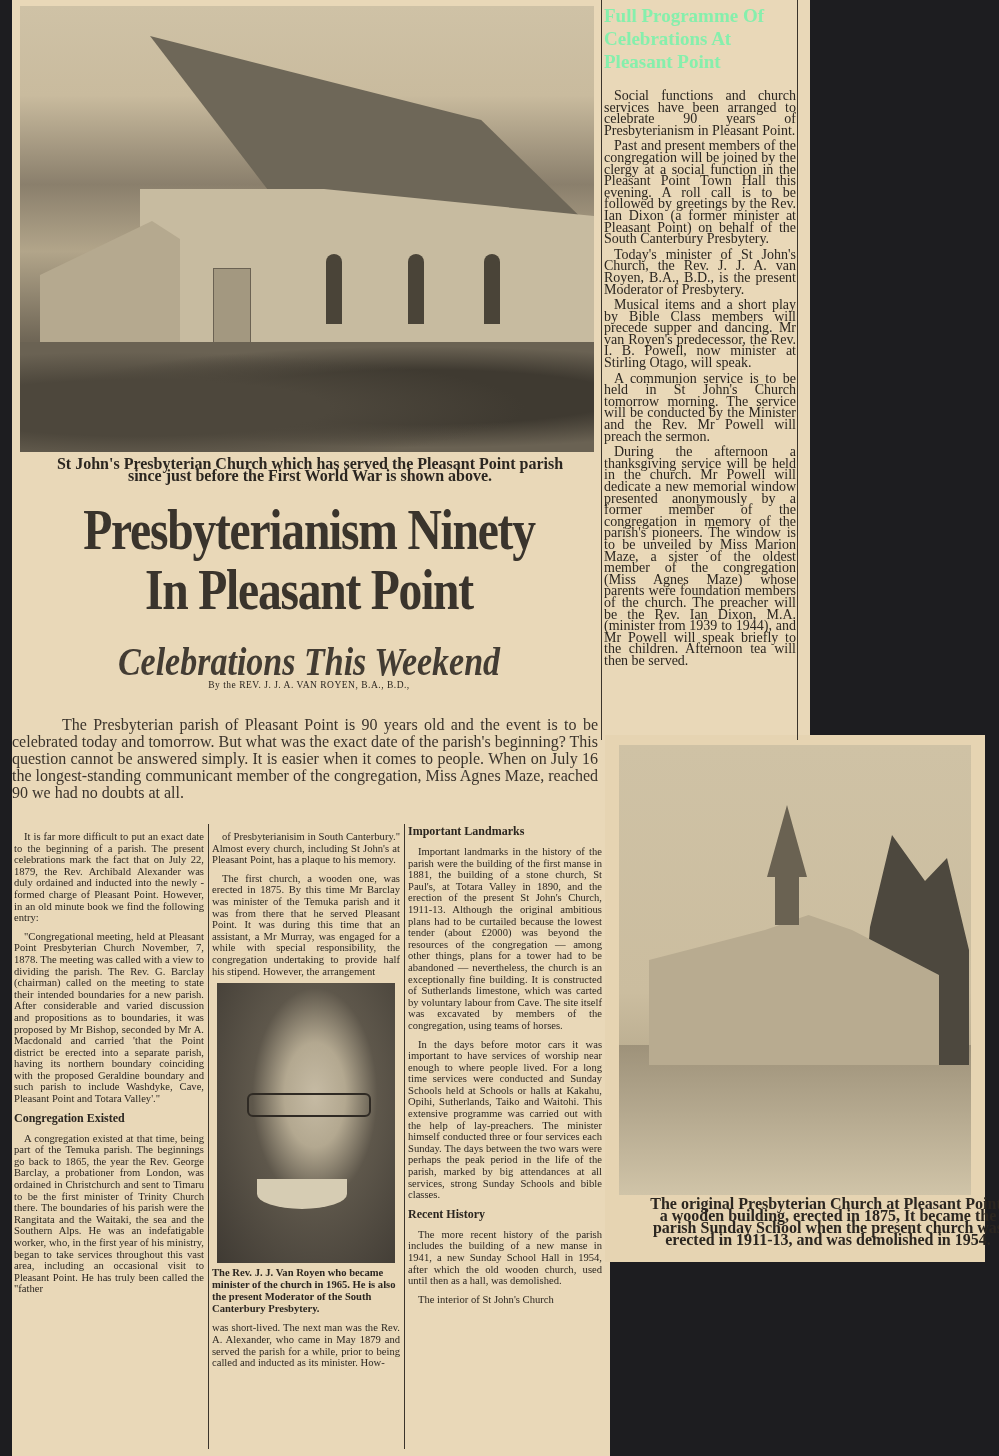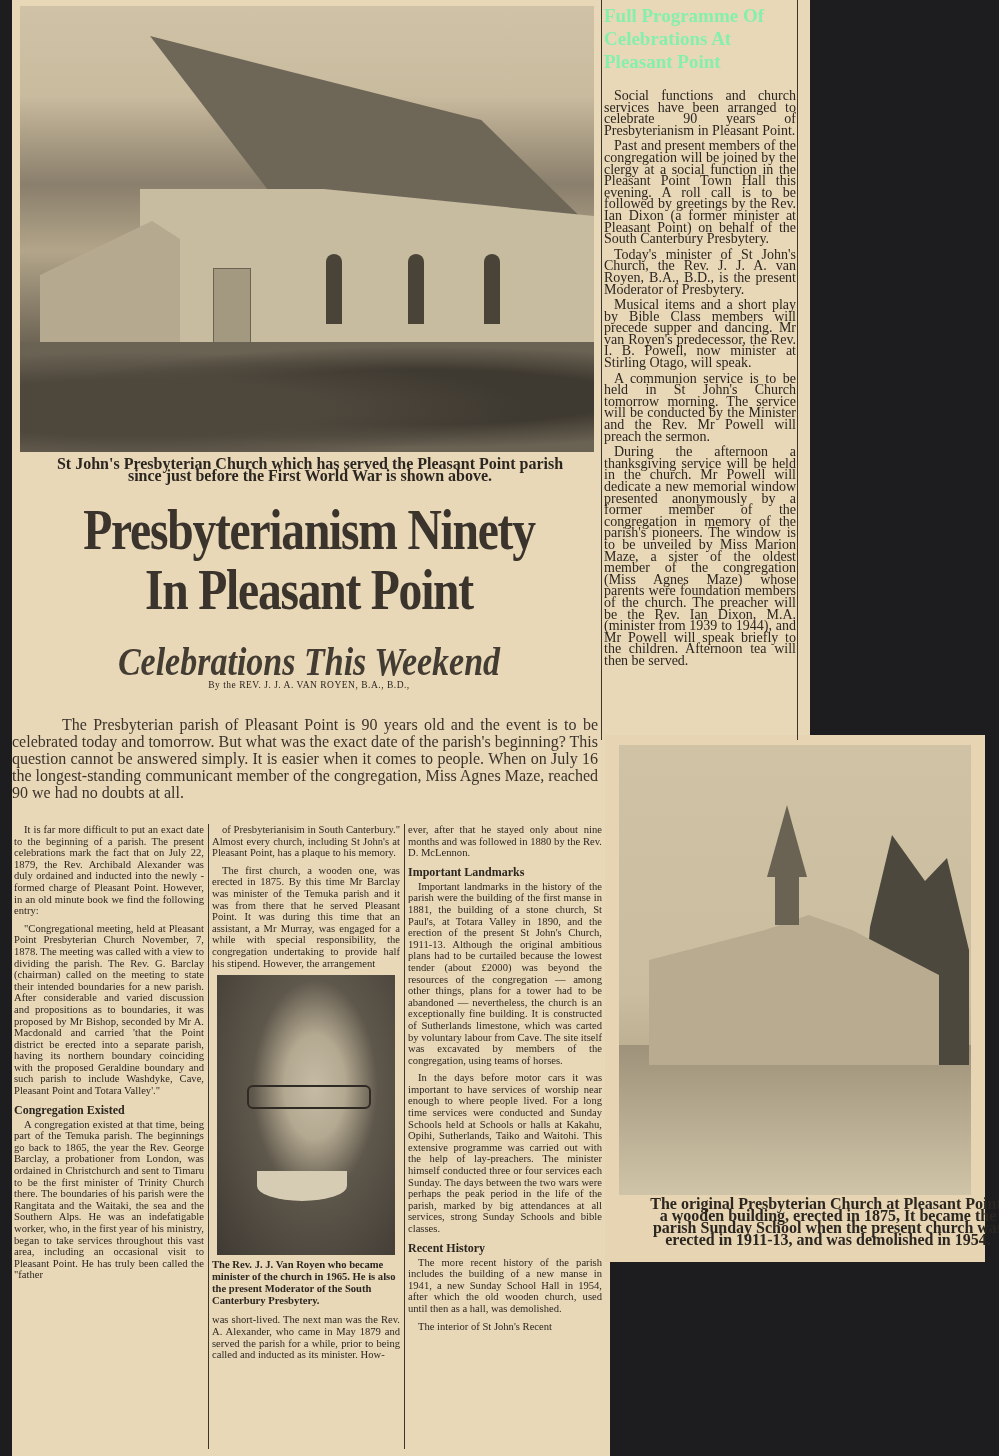--- a/index.html
+++ b/index.html
@@ -21,21 +21,21 @@
   .trees2{position:absolute;left:240px;top:90px;width:110px;height:230px;background:#4d483e;clip-path:polygon(30% 0,60% 20%,80% 10%,100% 50%,100% 100%,0 100%,10% 40%);}
   .church2{position:absolute;left:30px;top:170px;width:290px;height:150px;background:#b8ab90;clip-path:polygon(0 30%,40% 10%,55% 0,70% 10%,100% 40%,100% 100%,0 100%);}
   .ground2{position:absolute;left:0;top:300px;width:352px;height:150px;background:linear-gradient(180deg,#9e927a,#d0c4a8);}
   .caption{position:absolute;font-weight:bold;font-size:16px;line-height:12px;text-align:center;font-family:"Liberation Serif",serif;}
   .cap1{left:40px;top:458px;width:540px;}
   .headline{position:absolute;left:14px;top:500px;width:590px;text-align:center;font-family:"Liberation Serif",serif;font-weight:bold;font-size:58px;line-height:60px;color:#3a342c;letter-spacing:-1.5px;transform:scaleX(0.82);transform-origin:center top;}
   .subhead{position:absolute;left:14px;top:638px;width:590px;text-align:center;font-style:italic;font-weight:bold;font-size:40px;color:#433c33;transform:scaleX(0.85);transform-origin:center top;}
   .byline{position:absolute;left:14px;top:680px;width:590px;text-align:center;font-size:9.5px;letter-spacing:0.5px;}
   .lede{position:absolute;left:12px;top:712px;width:586px;font-size:16px;line-height:17px;text-align:justify;text-indent:50px;font-family:"Liberation Serif",serif;color:#3a332b;}
   .col{position:absolute;font-size:10.6px;line-height:11.6px;text-align:justify;}
-  .col p{margin:0 0 6px 0;text-indent:10px;}
+  .col p{margin:7px 0 6px 0;text-indent:10px;}
   .col1{left:14px;top:824px;width:190px;}
   .col2{left:212px;top:824px;width:188px;}
   .col3{left:408px;top:824px;width:194px;}
   .rule{position:absolute;background:#3b342b;}
   .sub{font-weight:bold;font-size:12px;margin:0 0 1px 0;line-height:15px;}
   .quote{font-size:10.6px;}
   .portrait{position:relative;width:178px;height:280px;margin:6px auto 4px auto;background:radial-gradient(ellipse at 55% 40%,#c6bba4 0,#b3a890 22%,#5e574b 45%,#3f3a33 100%);}
   .collar{position:absolute;left:40px;top:196px;width:90px;height:30px;border-radius:0 0 50% 50%;background:#d6ccb3;}
   .glasses{position:absolute;left:30px;top:110px;width:120px;height:20px;border:2px solid #2f2a24;border-radius:6px;}
   .pcap{font-weight:bold;text-align:left;font-size:10.6px;line-height:11.8px;margin-bottom:8px;}
@@ -86,27 +86,26 @@
   <p>The first church, a wooden one, was erected in 1875. By this time Mr Barclay was minister of the Temuka parish and it was from there that he served Pleasant Point. It was during this time that an assistant, a Mr Murray, was engaged for a while with special responsibility, the congregation undertaking to provide half his stipend. However, the arrangement</p>
   <div class="portrait" title="Portrait of Rev. J. J. Van Royen">
     <div class="glasses"></div>
     <div class="collar"></div>
   </div>
   <div class="pcap">The Rev. J. J. Van Royen who became minister of the church in 1965. He is also the present Moderator of the South Canterbury Presbytery.</div>
   <p style="text-indent:0">was short-lived. The next man was the Rev. A. Alexander, who came in May 1879 and served the parish for a while, prior to being called and inducted as its minister. How-</p>
 </div>
 
 <div class="col col3">
-  <p style="text-indent:0">ever, after that he stayed only about nine months and was followed in 1880 by the Rev. D. McLennon.</p>
   <div class="sub">Important Landmarks</div>
   <p>Important landmarks in the history of the parish were the building of the first manse in 1881, the building of a stone church, St Paul's, at Totara Valley in 1890, and the erection of the present St John's Church, 1911-13. Although the original ambitious plans had to be curtailed because the lowest tender (about £2000) was beyond the resources of the congregation — among other things, plans for a tower had to be abandoned — nevertheless, the church is an exceptionally fine building. It is constructed of Sutherlands limestone, which was carted by voluntary labour from Cave. The site itself was excavated by members of the congregation, using teams of horses.</p>
   <p>In the days before motor cars it was important to have services of worship near enough to where people lived. For a long time services were conducted and Sunday Schools held at Schools or halls at Kakahu, Opihi, Sutherlands, Taiko and Waitohi. This extensive programme was carried out with the help of lay-preachers. The minister himself conducted three or four services each Sunday. The days between the two wars were perhaps the peak period in the life of the parish, marked by big attendances at all services, strong Sunday Schools and bible classes.</p>
   <div class="sub">Recent History</div>
   <p>The more recent history of the parish includes the building of a new manse in 1941, a new Sunday School Hall in 1954, after which the old wooden church, used until then as a hall, was demolished.</p>
-  <p>The interior of St John's Recent</p>
+  <p>The interior of St John's Church</p>
 </div>
 
 <div class="rule" style="left:601px;top:0;width:1px;height:740px"></div>
 <div class="rule" style="left:797px;top:0;width:1px;height:740px"></div>
 <div class="sidehead">Full Programme Of Celebrations At Pleasant Point</div>
 <div class="sidebody">
   <p>Social functions and church services have been arranged to celebrate 90 years of Presbyterianism in Pleasant Point.</p>
   <p>Past and present members of the congregation will be joined by the clergy at a social function in the Pleasant Point Town Hall this evening. A roll call is to be followed by greetings by the Rev. Ian Dixon (a former minister at Pleasant Point) on behalf of the South Canterbury Presbytery.</p>
   <p>Today's minister of St John's Church, the Rev. J. J. A. van Royen, B.A., B.D., is the present Moderator of Presbytery.</p>
   <p>Musical items and a short play by Bible Class members will precede supper and dancing. Mr van Royen's predecessor, the Rev. I. B. Powell, now minister at Stirling Otago, will speak.</p>

